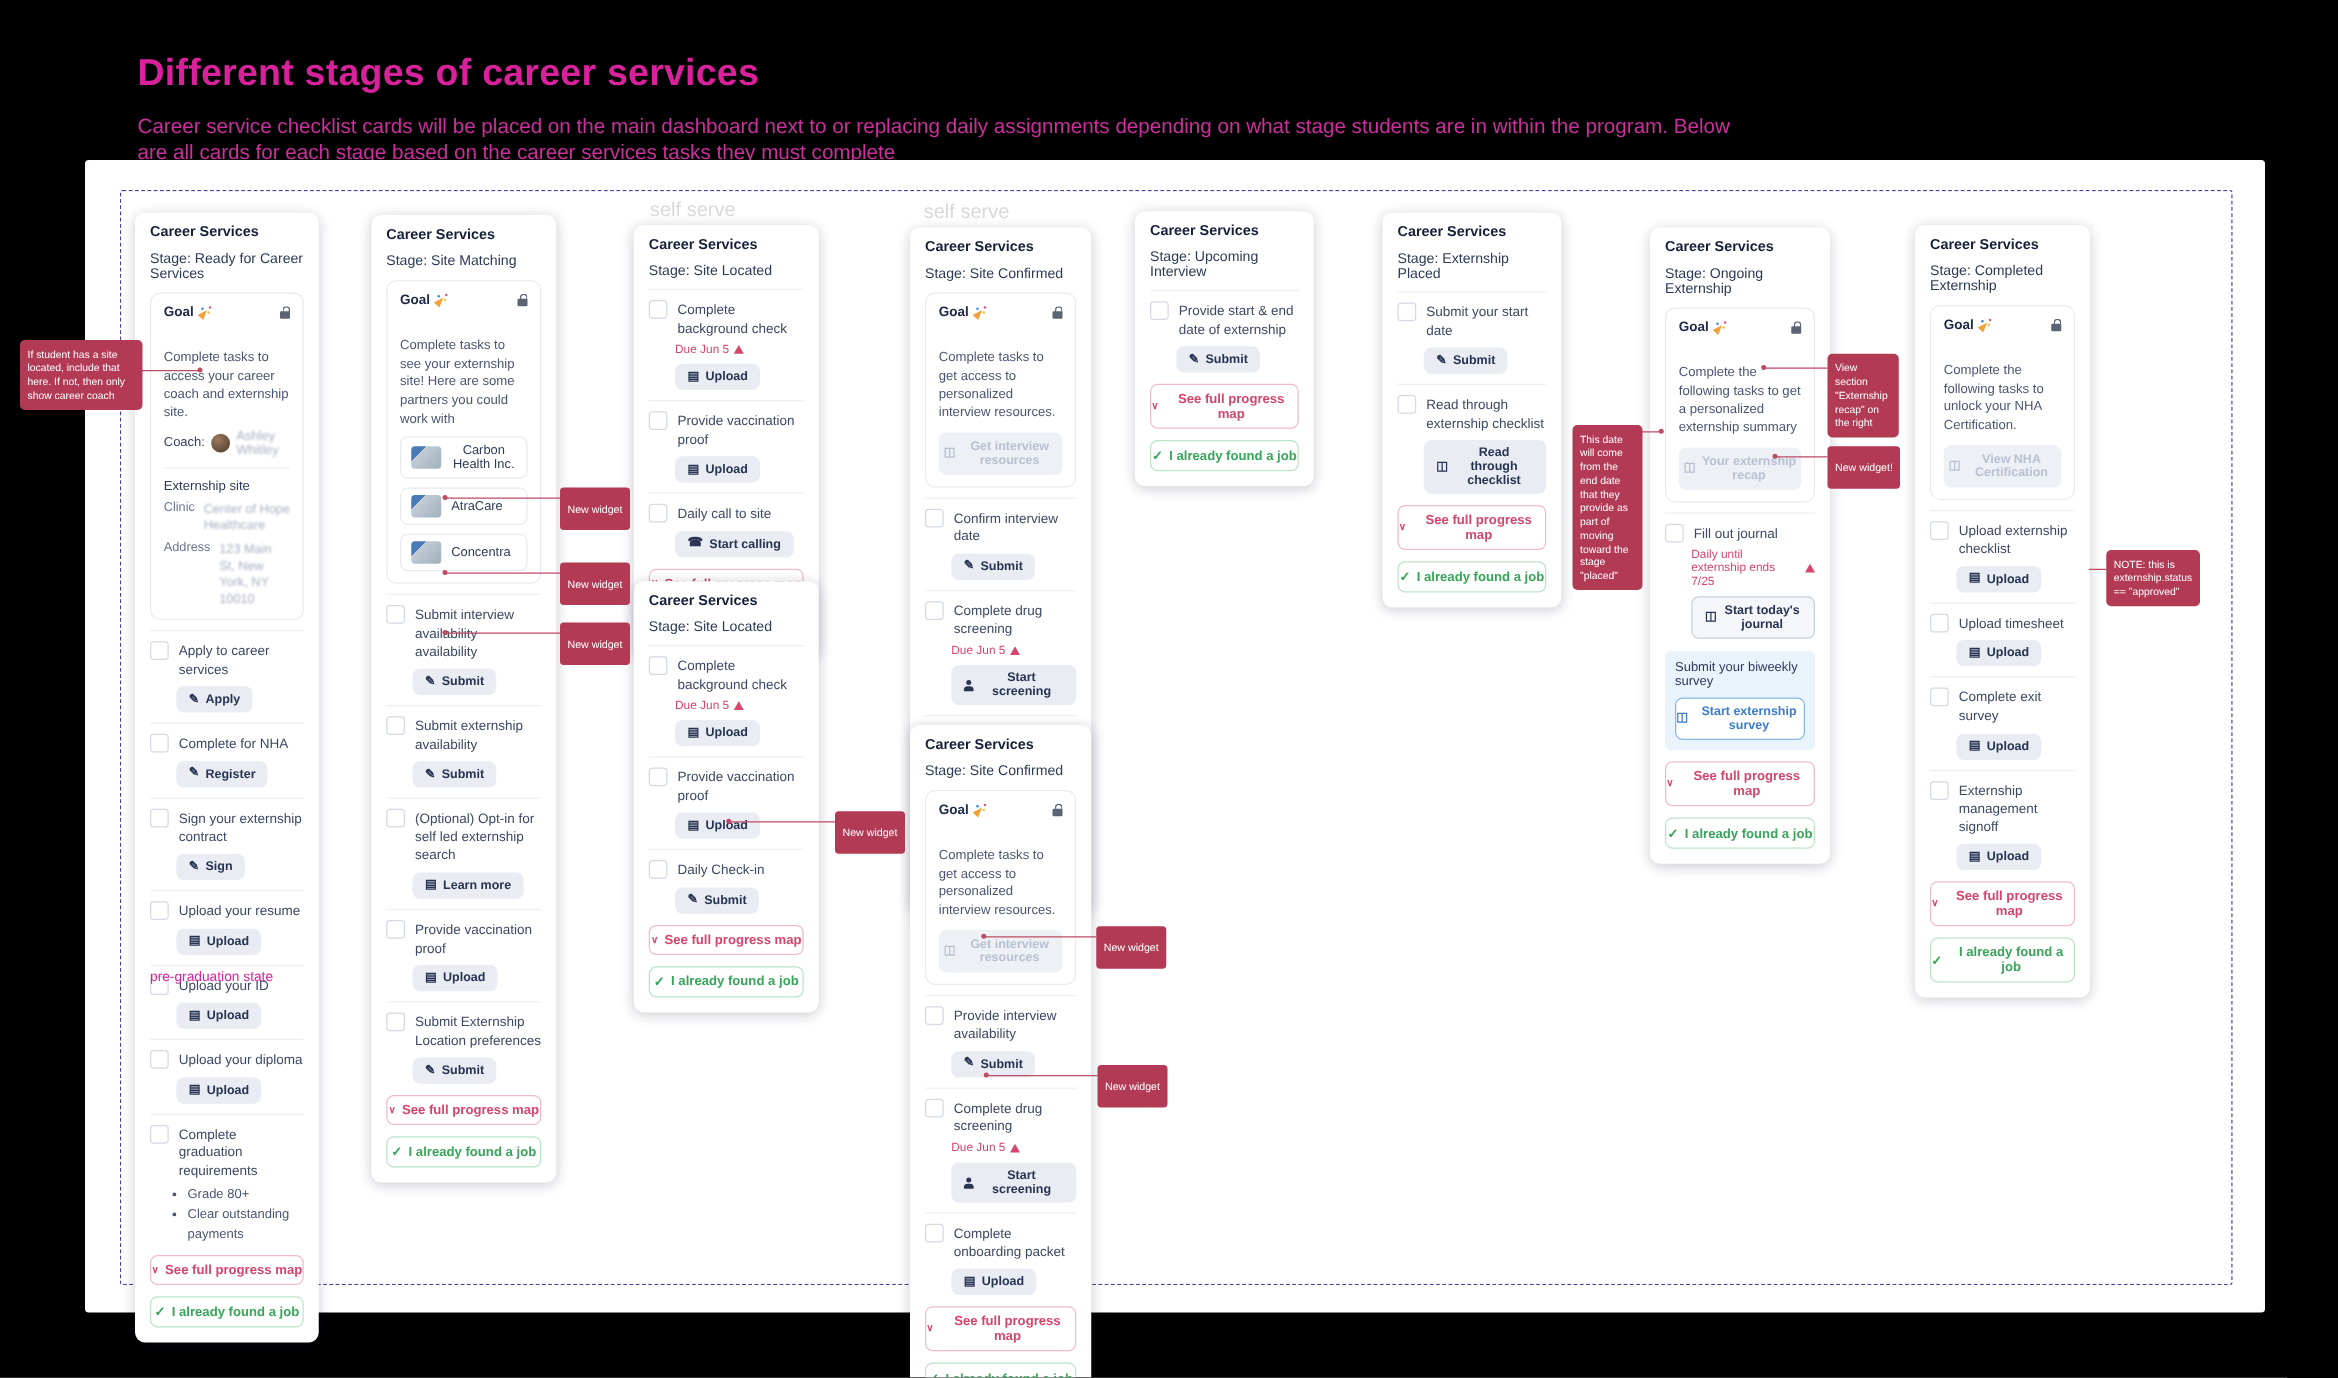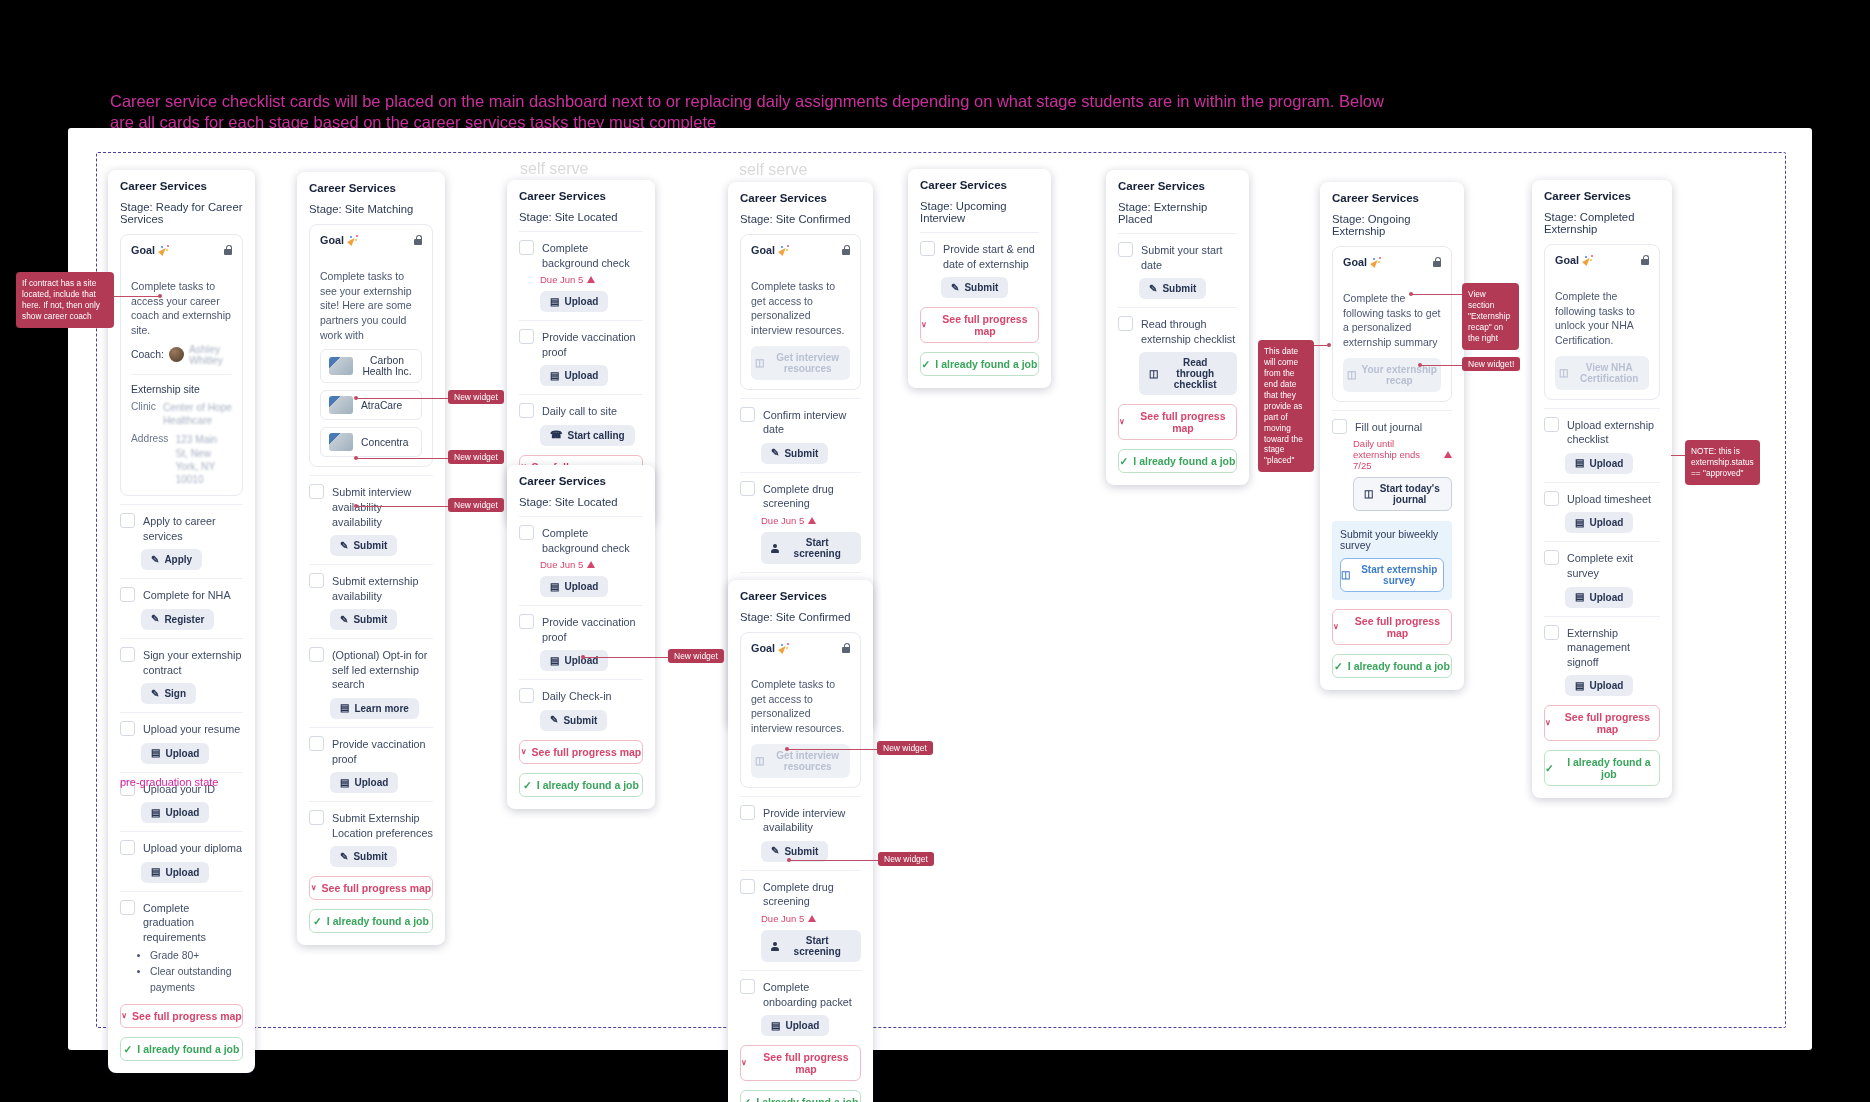--- a/index.html
+++ b/index.html
@@ -62,29 +62,30 @@
   .sbtn{display:flex;align-items:center;justify-content:center;gap:5px;width:100%;margin-top:7px;background:#fff;
         border:1px solid #8ab4e8;border-radius:6px;padding:5px 0;font-family:inherit;font-size:10px;font-weight:bold;color:#3d7cc9;cursor:pointer;}
   .fbtn{display:flex;align-items:center;justify-content:center;gap:5px;width:100%;border-radius:6px;
         padding:5px 0;margin-top:9px;background:#fff;font-family:inherit;font-size:10.5px;font-weight:bold;cursor:pointer;}
   .fbtn.red{border:1px solid #f2bcc7;color:#d6456b;}
   .fbtn.green{border:1px solid #bce3c8;color:#38a55b;}
   .chev{font-size:8px;line-height:1;}
   
   .note{position:absolute;background:#b23a55;color:#fff;font-size:8.3px;line-height:1.32;padding:6px;border-radius:4px;
         box-sizing:border-box;z-index:4;}
-  .tag{position:absolute;background:#b23a55;color:#fff;font-size:8.5px;padding:2px 6px;border-radius:3px;
+  .tag{position:absolute;background:#b23a55;color:#fff;font-size:8.5px;padding:12px 6px;border-radius:3px;
        white-space:nowrap;z-index:4;}
   .conn{position:absolute;height:1px;background:#c04b64;z-index:3;}
   .dot{position:absolute;width:4px;height:4px;border-radius:50%;background:#c04b64;z-index:3;}
 </style>
 </head>
 <body>
 
 <div class="stage">
+  <h1 class="page-title">Different stages of career services</h1>
   <p class="page-subtitle">Career service checklist cards will be placed on the main dashboard next to or replacing daily assignments depending on what stage students are in within the program. Below are all cards for each stage based on the career services tasks they must complete</p>
 
   <div class="canvas"></div>
   <div class="frame"></div>
 
   <div class="sect-label" style="left:508px;top:160px;">self serve</div>
   <div class="sect-label" style="left:727px;top:161px;">self serve</div>
   <div class="sect-label" style="left:508px;top:443px;">non-self serve</div>
   <div class="sect-label" style="left:727px;top:556px;">non-self serve</div>
 
@@ -448,21 +449,21 @@
           <span>Upload</span>
         </button><button class="fbtn red">
           <span class="chev">∨</span>
           <span>See full progress map</span>
         </button><button class="fbtn green">
           <span>✓</span>
           <span>I already found a job</span>
         </button></article>
     </div>
 
-  <div class="note" style="left:16px;top:272px;width:98px;">If contract has a site located, include that here. If not, then only show career coach</div>
+  <div class="note" style="left:16px;top:272px;width:98px;">If student has a site located, include that here. If not, then only show career coach</div>
   <div class="note" style="left:1258px;top:340px;width:56px;">This date will come from the end date that they provide as part of moving toward the stage "placed"</div>
   <div class="note" style="left:1462px;top:283px;width:57px;">View section "Externship recap" on the right</div>
   <div class="note" style="left:1685px;top:440px;width:75px;">NOTE: this is externship.status == "approved"</div>
 
   <span class="tag" style="left:448px;top:390px;">New widget</span>
   <span class="tag" style="left:448px;top:450px;">New widget</span>
   <span class="tag" style="left:448px;top:498px;">New widget</span>
   <span class="tag" style="left:668px;top:649px;">New widget</span>
   <span class="tag" style="left:877px;top:741px;">New widget</span>
   <span class="tag" style="left:878px;top:852px;">New widget</span>

